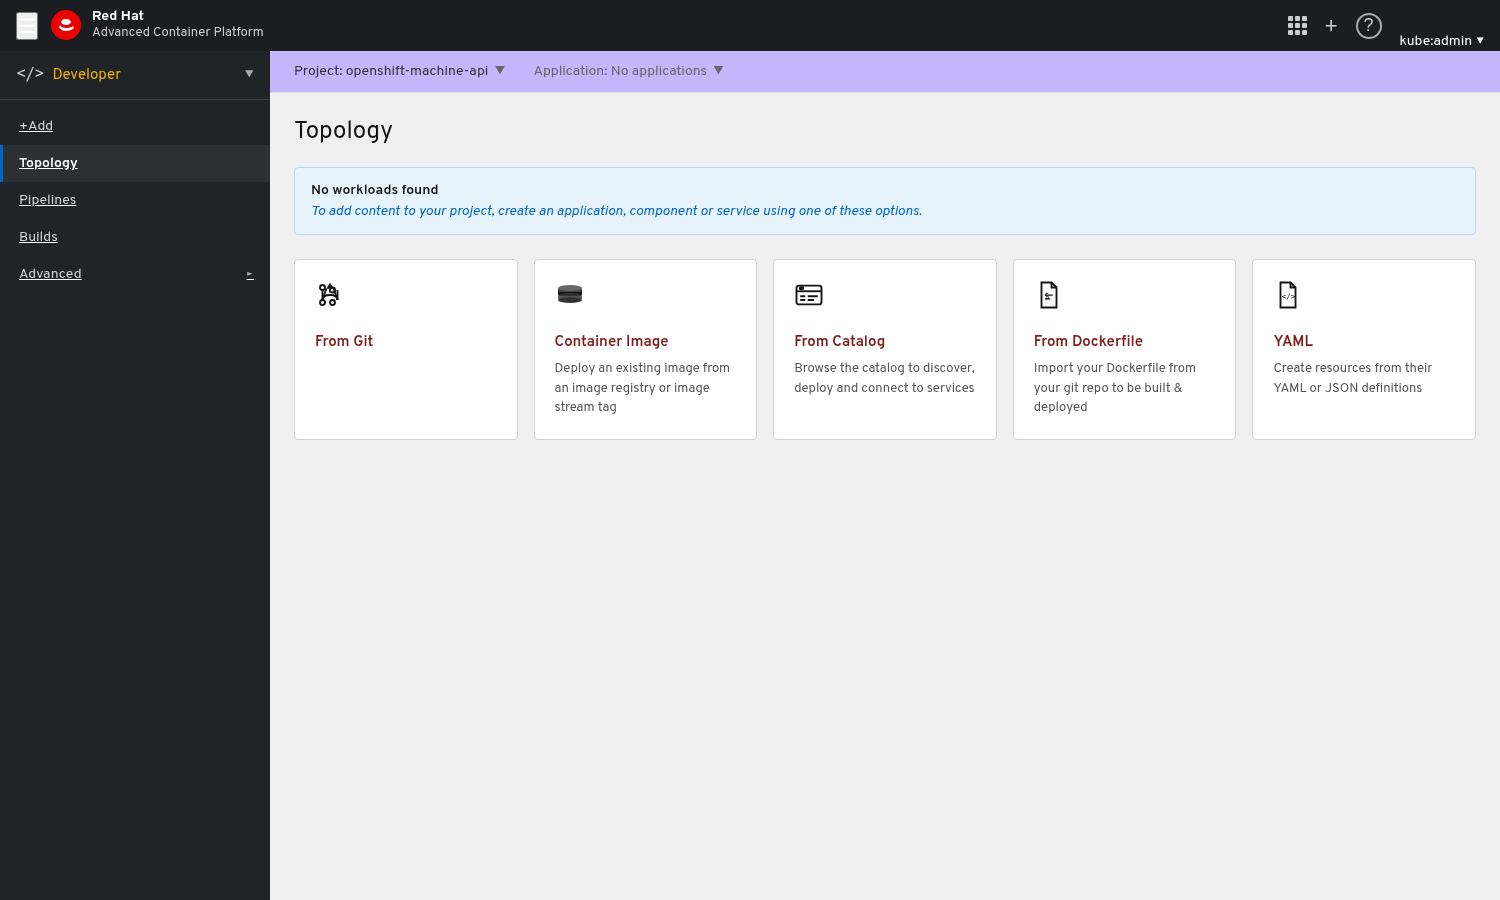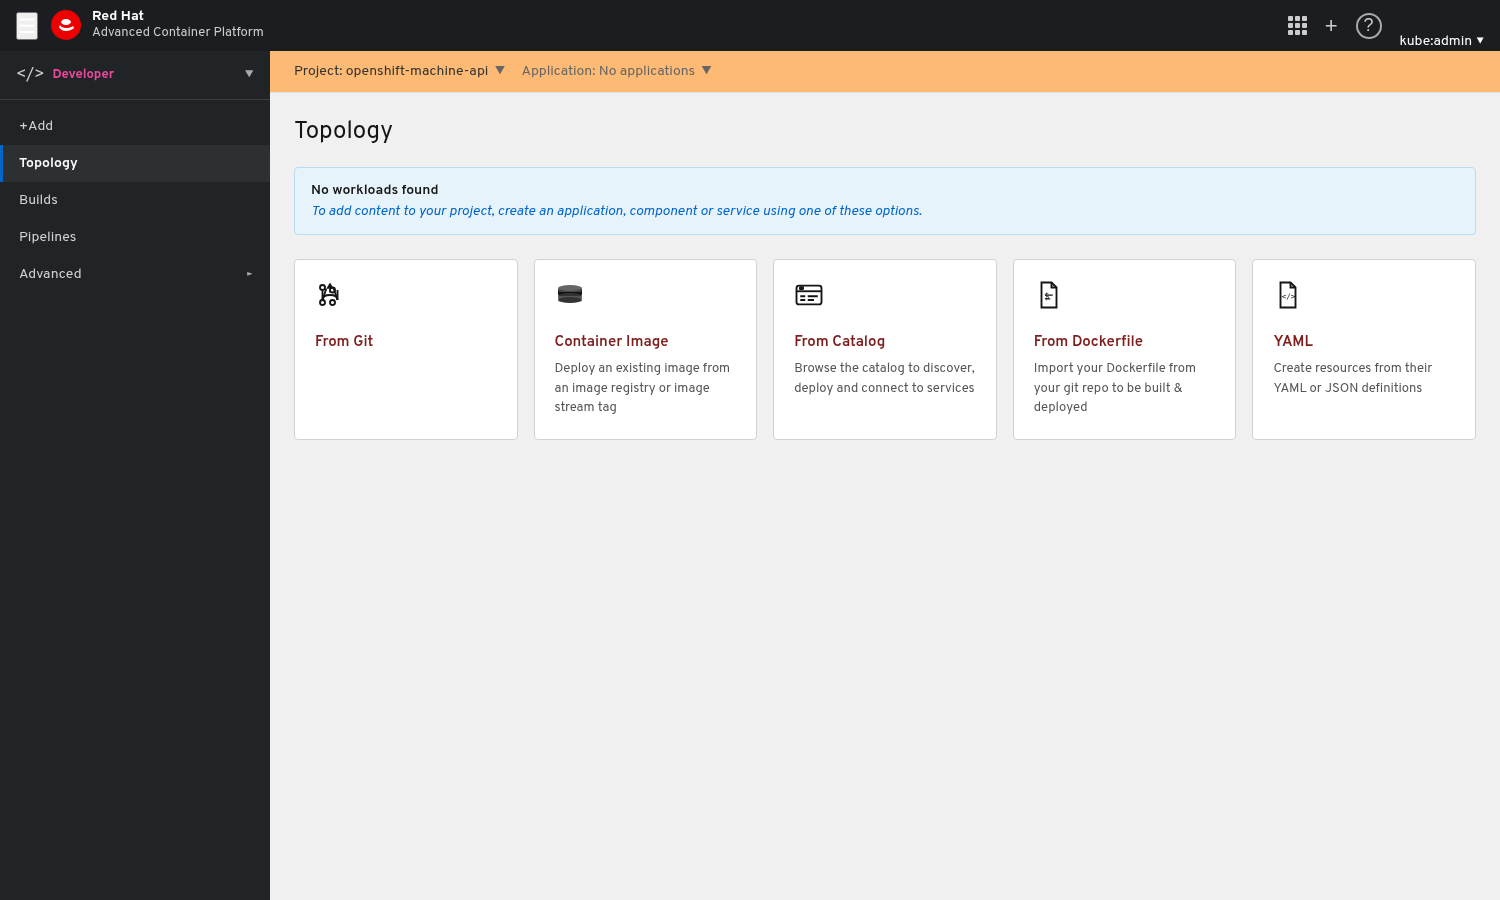--- a/index.html
+++ b/index.html
@@ -111,33 +111,34 @@
     .sidebar-perspective-left {
       display: flex;
       align-items: center;
       gap: 8px;
     }
     .sidebar-perspective-icon {
       color: #ccc;
       font-size: 16px;
     }
     .sidebar-perspective-label {
-      font-size: 13px;
-      font-weight: 700;
-      color: #ec4899;
+      font-size: 15px;
+      font-weight: 400;
+      color: #eab308;
     }
     .sidebar-perspective-chevron {
       color: #aaa;
       font-size: 12px;
     }
     .sidebar-nav {
       display: flex;
       flex-direction: column;
       padding: 8px 0;
       flex: 1;
+      text-decoration: underline;
     }
     .sidebar-item {
       padding: 10px 16px;
       font-size: 14px;
       color: #d2d2d2;
       cursor: pointer;
       display: flex;
       align-items: center;
       justify-content: space-between;
       border-left: 3px solid transparent;
@@ -151,25 +152,25 @@
 
     
     .main-content {
       flex: 1;
       display: flex;
       flex-direction: column;
       overflow: auto;
       background: #f0f0f0;
     }
     .topbar {
-      background: #fdba74;
+      background: #c4b5fd;
       padding: 12px 24px;
       display: flex;
       align-items: center;
-      gap: 16px;
+      gap: 28px;
       border-bottom: 1px solid #e0e0e0;
       flex-shrink: 0;
     }
     .project-selector {
       display: flex;
       align-items: center;
       gap: 6px;
       font-size: 14px;
       color: #333;
       cursor: pointer;
@@ -315,24 +316,24 @@
       <span class="sidebar-perspective-chevron">▼</span>
     </div>
     <nav class="sidebar-nav">
       <div class="sidebar-item">
         <span>+Add</span>
       </div>
       <div class="sidebar-item active">
         <span>Topology</span>
       </div>
       <div class="sidebar-item">
+        <span>Pipelines</span>
+      </div>
+      <div class="sidebar-item">
         <span>Builds</span>
-      </div>
-      <div class="sidebar-item">
-        <span>Pipelines</span>
       </div>
       <div class="sidebar-item">
         <span>Advanced</span>
         <span style="font-size:12px; color:#aaa;">►</span>
       </div>
     </nav>
   </aside>
 
   <main class="main-content">
 

